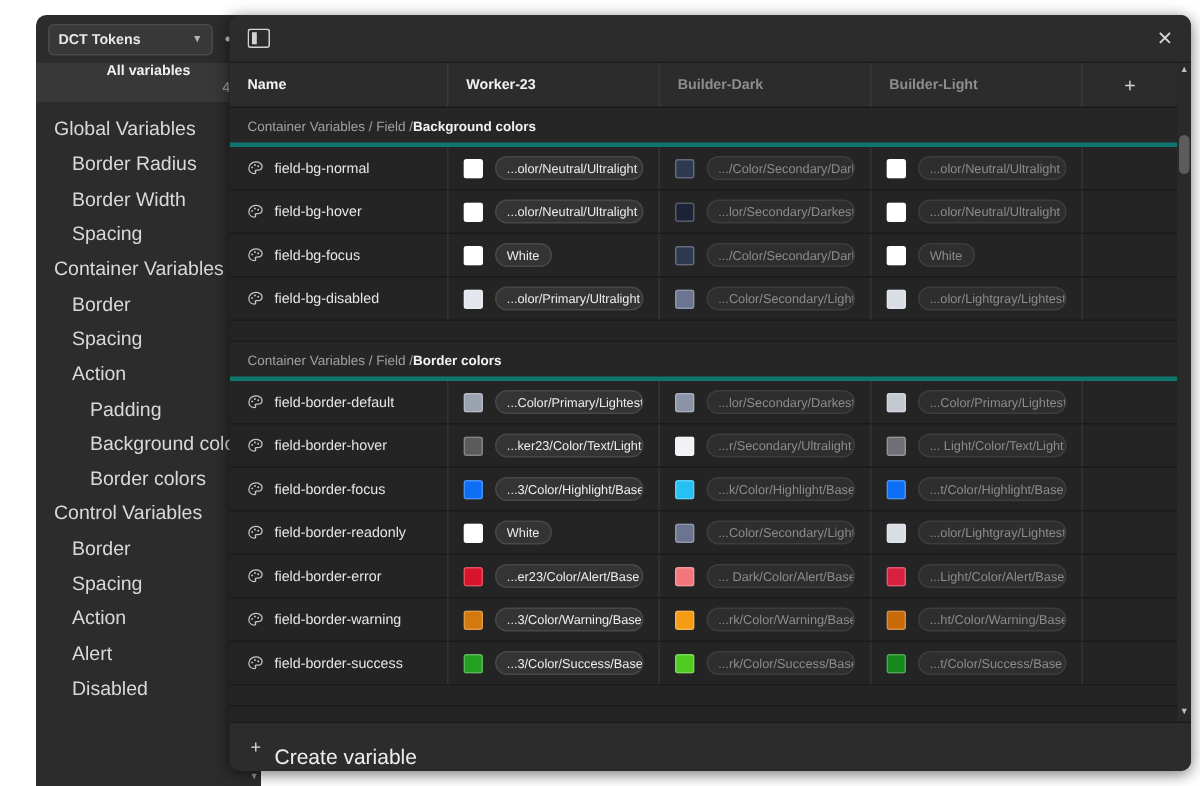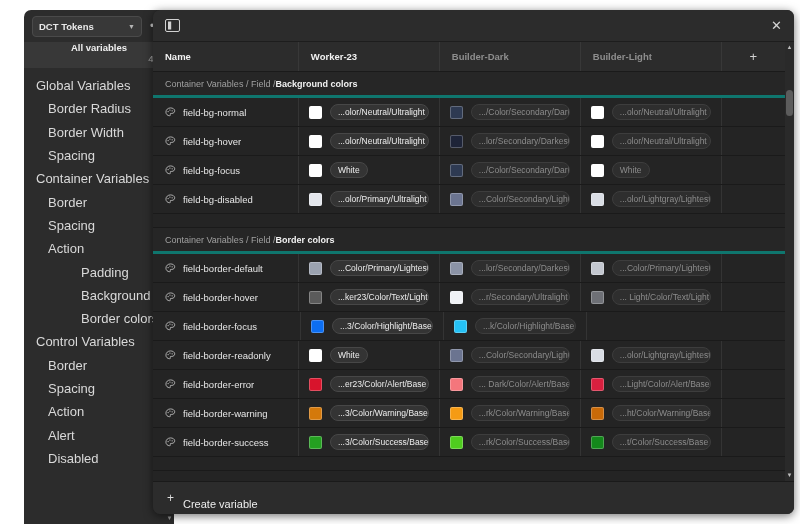--- a/index.html
+++ b/index.html
@@ -47,21 +47,21 @@
   }
   .all-vars .count { margin-left: auto; color: #a8a8a8; font-weight: normal; }
   .nav { padding-top: 2px; }
   .nav-item {
     height: 23.3px; display: flex; align-items: center;
     color: #d9d9d9; font-size: 13px;
     white-space: nowrap; cursor: pointer;
   }
   .nav-item.lvl0 { padding-left: 12px; }
   .nav-item.lvl1 { padding-left: 24px; }
-  .nav-item.lvl2 { padding-left: 57px; }
+  .nav-item.lvl2 { padding-left: 36px; }
 
   
   .sb-scroll {
     position: absolute; right: 0; top: 0; width: 9px; height: 514px;
     background: #2c2c2c;
   }
   .sb-scroll .arrow {
     position: absolute; left: 0; width: 9px; height: 9px;
     color: #9a9a9a; font-size: 6px; text-align: center; line-height: 9px;
   }
@@ -181,21 +181,21 @@
 
   .panel-bottom {
     position: absolute; left: 0; bottom: 0;
     width: 641px; height: 33px;
     background: #2c2c2c;
     border-top: 1px solid #1a1a1a;
     display: flex; align-items: center;
     padding-left: 14px; gap: 9px;
   }
   .panel-bottom .pb-plus { color: #dcdcdc; font-size: 12px; }
-  .panel-bottom .pb-label { color: #ededed; font-size: 11px; margin-top: 12px; }
+  .panel-bottom .pb-label { color: #ededed; font-size: 14px; margin-top: 12px; }
 </style>
 </head>
 <body>
 
 <div id="app">
 
   <div class="sidebar">
     <div class="sidebar-header">
       <div class="file-select">
         <span class="fname">DCT Tokens</span>
@@ -456,20 +456,24 @@
                 <span class="var-name">field-border-focus</span>
               </div>
               <div class="cell c-val">
                 <span class="swatch" style="background: rgb(12, 110, 242);"></span>
                 <span class="chip">...3/Color/Highlight/Base</span>
               </div>
               <div class="cell c-val dim">
                 <span class="swatch" style="background: rgb(37, 193, 245);"></span>
                 <span class="chip">...k/Color/Highlight/Base</span>
               </div>
+              <div class="cell c-val dim">
+                <span class="swatch" style="background: rgb(12, 110, 242);"></span>
+                <span class="chip">...t/Color/Highlight/Base</span>
+              </div>
               <div class="cell c-add"></div>
             </div>
             <div class="row">
               <div class="cell c-name">
                 <svg viewBox="0 0 12 12" width="11" height="11">
                   <path d="M6 1C3.2 1 1 3 1 5.6c0 2.3 1.8 3.9 4 3.9.6 0 1-.3 1-.8 0-.5-.4-.6-.4-1 0-.4.3-.7.8-.7h1c1.8 0 3.2-1.2 3.2-2.9C10.6 2.5 8.6 1 6 1z" fill="none" stroke="#c8c8c8" stroke-width="0.9"></path>
                   <circle cx="3.4" cy="5" r="0.7" fill="#c8c8c8"></circle>
                   <circle cx="5.4" cy="3.3" r="0.7" fill="#c8c8c8"></circle>
                   <circle cx="7.8" cy="4.2" r="0.7" fill="#c8c8c8"></circle>
                 </svg>

